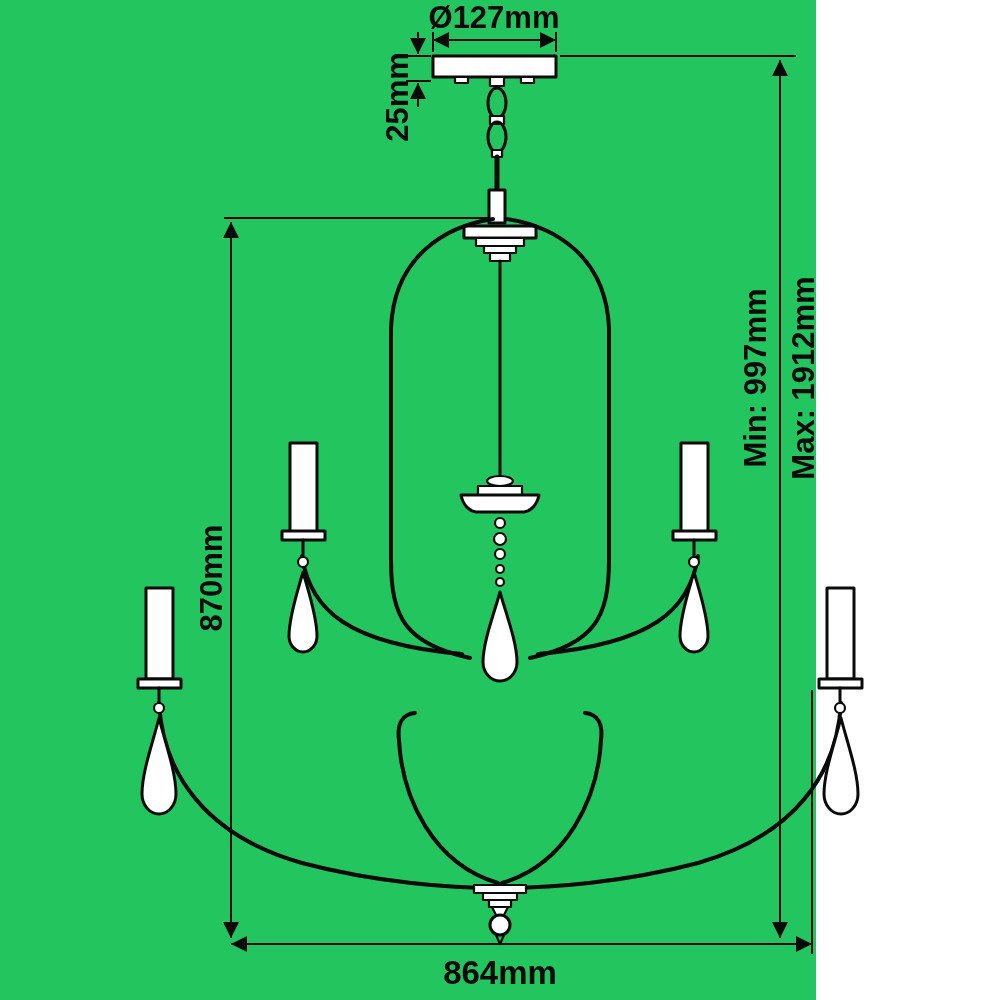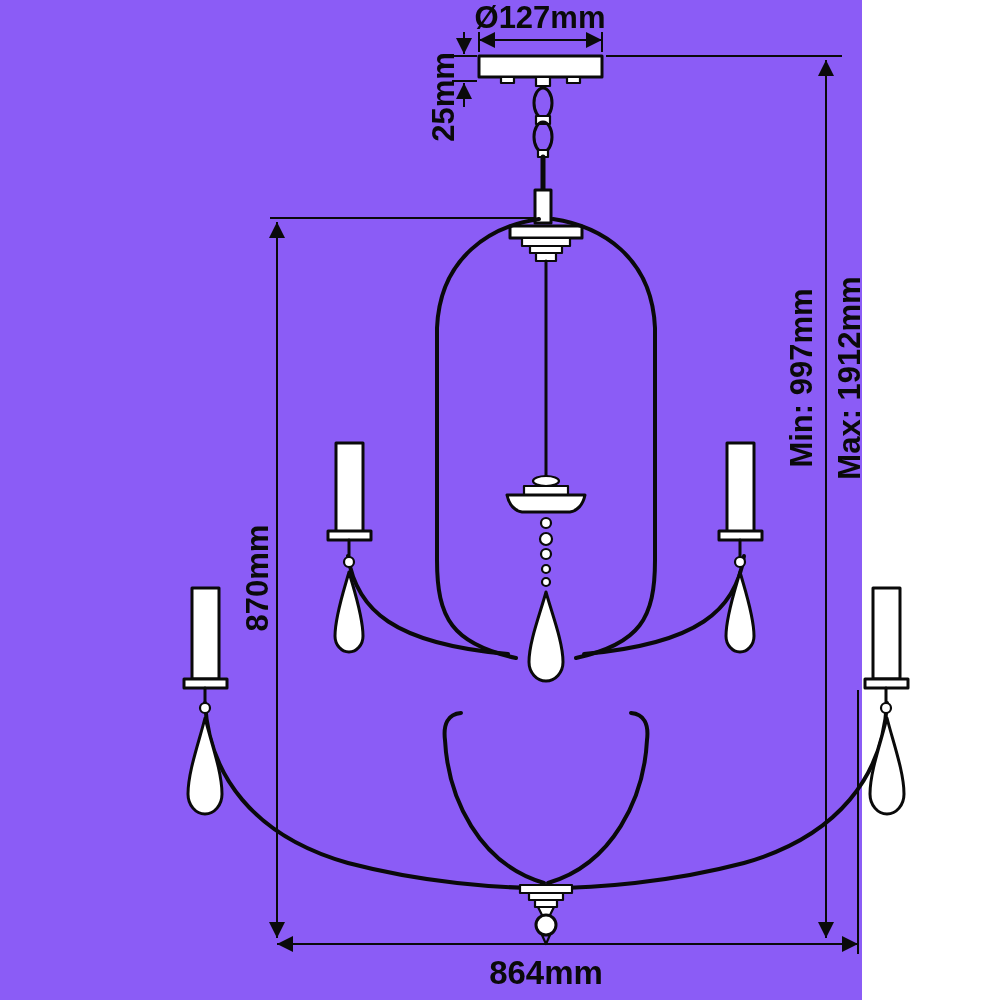--- a/index.html
+++ b/index.html
@@ -1,19 +1,18 @@
 <!DOCTYPE html>
 <html><head>
 <meta charset="utf-8">
 <style>
   html,body{margin:0;padding:0;background:#ffffff;}
   .stage{
-    position:relative;width:816px;height:1000px;background:#8b5cf6;
+    position:relative;width:816px;height:1000px;background:#22c55e;
     font-family:"Liberation Sans", sans-serif;
-    padding-left:46px;
   }
   svg{display:block;}
   .ln{stroke:#0a0a0a;fill:none;stroke-width:3;stroke-linecap:round;stroke-linejoin:round;}
   .ln2{stroke-width:2.2;}
   .ln4{stroke-width:4;}
   .fillw{fill:#ffffff;}
   .dim{stroke:#0a0a0a;stroke-width:2;fill:none;}
   .dimtext{
     font-family:"Liberation Sans", sans-serif;
     font-size:31px;font-weight:600;fill:#0a0a0a;

